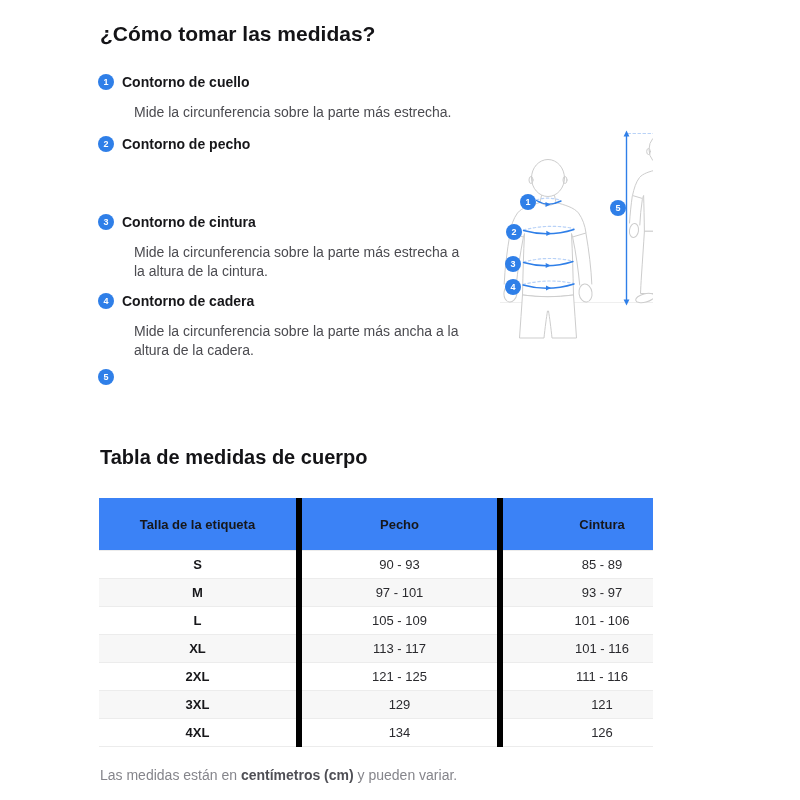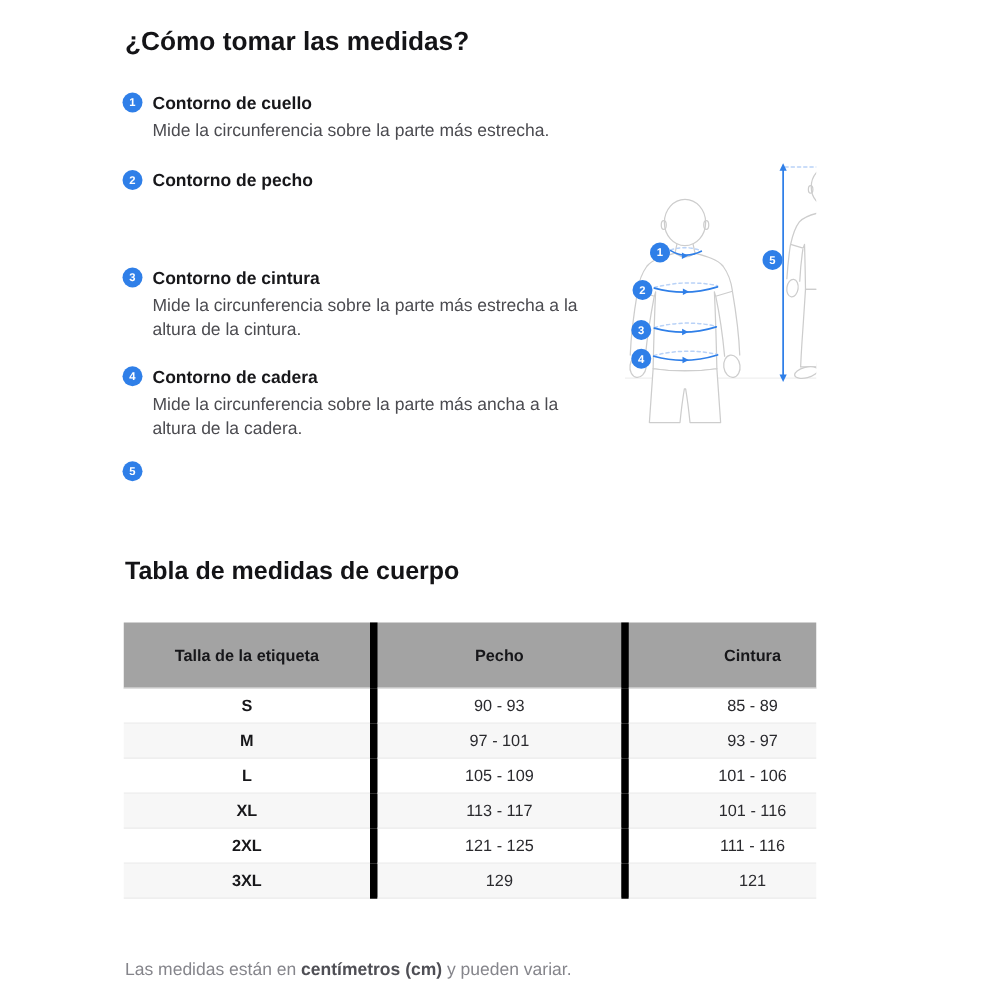--- a/index.html
+++ b/index.html
@@ -13,39 +13,39 @@
   #instructions .instruction:nth-of-type(1){top:74px;}
   #instructions .instruction:nth-of-type(2){top:136px;}
   #instructions .instruction:nth-of-type(3){top:214px;}
   #instructions .instruction:nth-of-type(4){top:293px;}
   #instructions .instruction:nth-of-type(5){top:369px;}
   .instruction .num{position:absolute;left:0;top:0;width:16px;height:16px;border-radius:50%;
     background:var(--accent,#2f7fe8);color:#fff;font-size:9px;font-weight:700;
     display:flex;align-items:center;justify-content:center;}
   .instruction .itm-body{margin-left:24px;}
   .instruction h3{margin:0 0 4px 0;font-size:14px;line-height:17px;font-weight:700;color:#17171a;}
-  .instruction p{margin:0;font-size:14px;line-height:19px;color:#4b4b50;max-width:360px;}
+  .instruction p{margin:12px;font-size:14px;line-height:19px;color:#4b4b50;max-width:360px;}
 
   
   .diagram{position:absolute;left:490px;top:105px;width:230px;height:255px;}
   .diagram svg{position:absolute;left:0;top:0;}
   .fig{fill:none;stroke:var(--outline,#cdcdcd);stroke-width:1;stroke-linecap:round;stroke-linejoin:round;}
   .figf{fill:#ffffff;stroke:var(--outline,#cdcdcd);stroke-width:1;stroke-linecap:round;stroke-linejoin:round;}
   .ground{stroke:#efefef;stroke-width:1;fill:none;}
   .arc{fill:none;stroke:var(--accent,#2f7fe8);stroke-width:1.4;stroke-linecap:round;}
   .arcd{fill:none;stroke:var(--accent-light,#b9d2f7);stroke-width:1.2;stroke-dasharray:2.5 2.5;stroke-linecap:round;}
   .mline{fill:none;stroke:var(--accent,#2f7fe8);stroke-width:1.4;}
   .arrow{fill:var(--accent,#2f7fe8);stroke:none;}
   .marker{position:absolute;width:16px;height:16px;border-radius:50%;background:var(--accent,#2f7fe8);
     color:#fff;font-size:9px;font-weight:700;display:flex;align-items:center;justify-content:center;z-index:2;}
 
   
   .section-title{position:absolute;left:100px;top:446px;margin:0;font-size:20px;line-height:22px;font-weight:700;color:#141417;}
   table.size-table{position:absolute;left:99px;top:498px;width:602px;border-collapse:collapse;table-layout:fixed;}
-  .size-table th{height:50px;background:#a3a3a3;font-size:13px;font-weight:700;color:#17171a;text-align:center;}
+  .size-table th{height:50px;background:#3b82f6;font-size:13px;font-weight:700;color:#17171a;text-align:center;}
   .size-table td{height:25px;font-size:13px;color:#2a2a2e;text-align:center;border-top:1px solid #ececec;}
   .size-table tbody tr:nth-child(even){background:#f7f7f7;}
   .size-table tbody tr:last-child td{border-bottom:1px solid #ececec;}
   .size-table th + th, .size-table td + td{border-left:6px solid #000000;}
   .size-table td.size{font-weight:700;color:#17171a;}
 
   .footnote{position:absolute;left:100px;top:752px;font-size:14px;line-height:18px;color:#85858b;}
   .footnote strong{font-weight:700;color:#4f4f55;}
 </style>
 </head>
@@ -199,20 +199,25 @@
       <td>121 - 125</td>
       <td>111 - 116</td>
     </tr>
 
     <tr>
       <td class="size">3XL</td>
       <td>129</td>
       <td>121</td>
     </tr>
 
+    <tr>
+      <td class="size">4XL</td>
+      <td>134</td>
+      <td>126</td>
+    </tr>
   </tbody>
   </table>
 
   <p class="footnote">
     <span>Las medidas están en </span><strong>centímetros (cm)</strong><span> y pueden variar.</span>
   </p>
 
 </div>
 
 </body></html>

